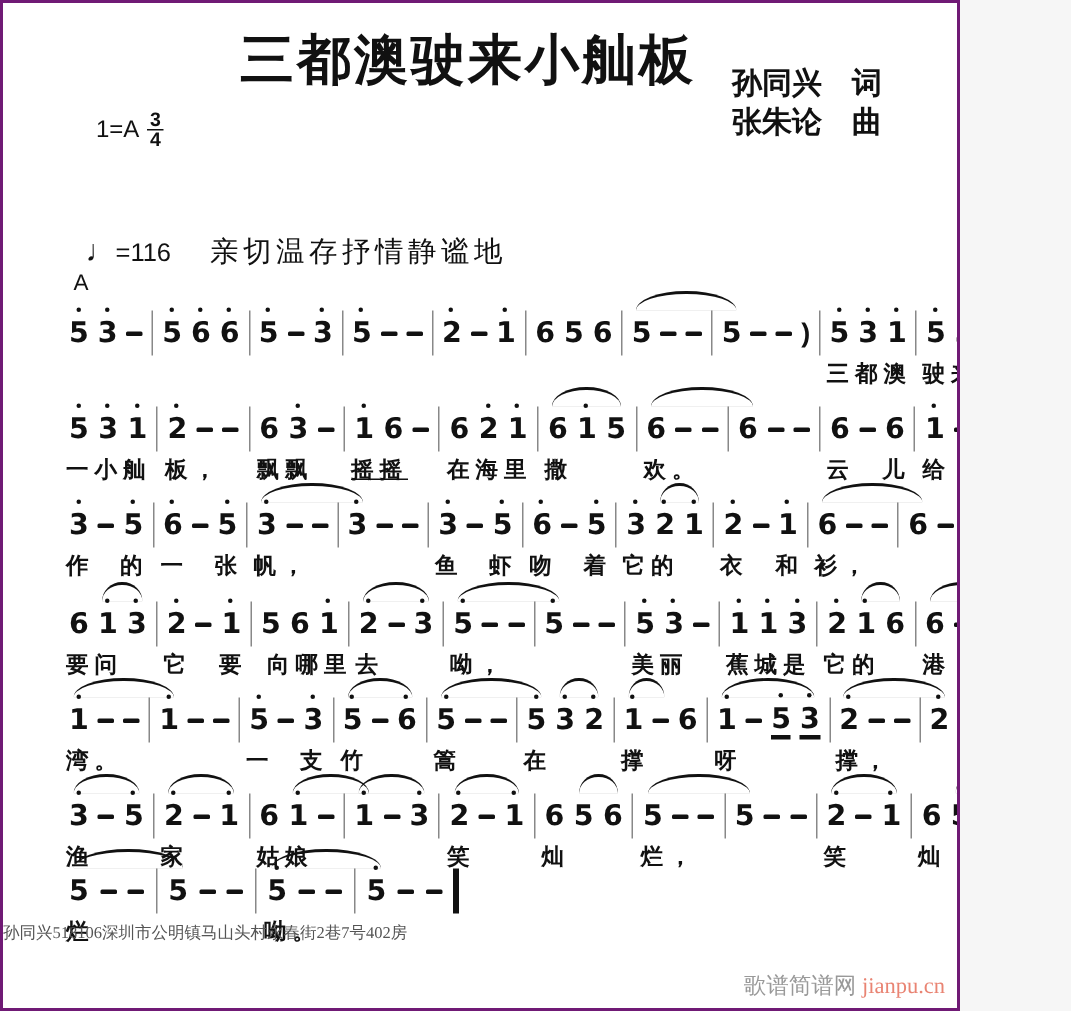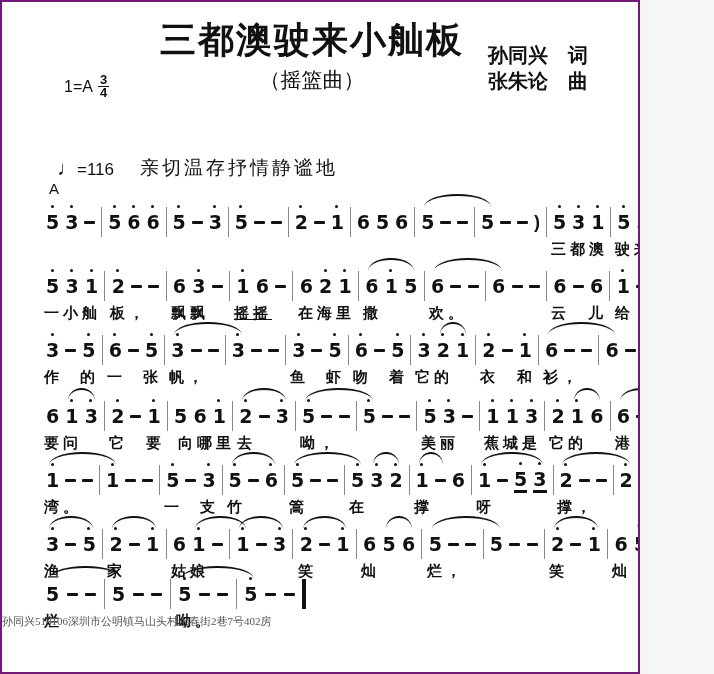--- a/index.html
+++ b/index.html
@@ -52,21 +52,20 @@
   .watermark{position:absolute;right:8px;top:646px;font-size:15px;color:#999;
         font-family:"Liberation Serif","DejaVu Serif",serif;}
   .watermark .site{color:#999;}
   .watermark .domain{color:#e98473;}
 </style>
 </head>
 <body>
 
 <div id="page">
   <div class="title">三都澳驶来小舢板</div>
-  <div class="subtitle">（摇篮曲）</div>
   <div class="credit l2">张朱论　曲</div>
   <div class="credit l1">孙同兴　词</div>
 
   <div class="keysig">
     <span>1=A</span>
     <span class="frac">
       <i class="num">3</i>
       <i class="den">4</i>
     </span>
   </div>
@@ -462,13 +461,16 @@
           <div class="arc" style="left: 135.25px; width: 72.5px;"></div>
         </div>
         <div class="lyrics">
           <span class="lyric" style="left: -2px;">烂</span>
           <span class="lyric" style="left: 130px;">呦。</span>
         </div>
       </div>
     </div>
 
   <div class="addr a1">孙同兴518106深圳市公明镇马山头村永春街2巷7号402房</div>
+  <div class="watermark">
+    <span class="site">歌谱简谱网 </span><span class="domain">jianpu.cn</span>
+  </div>
 </div>
 
 </body></html>

